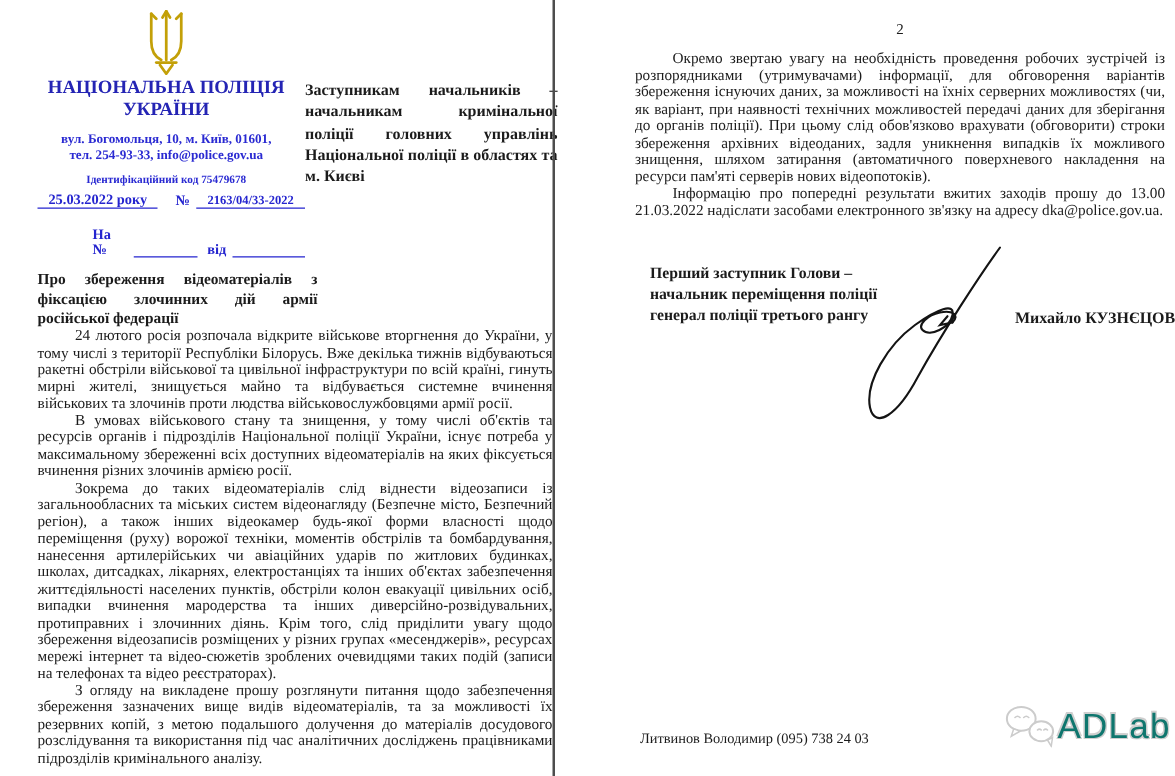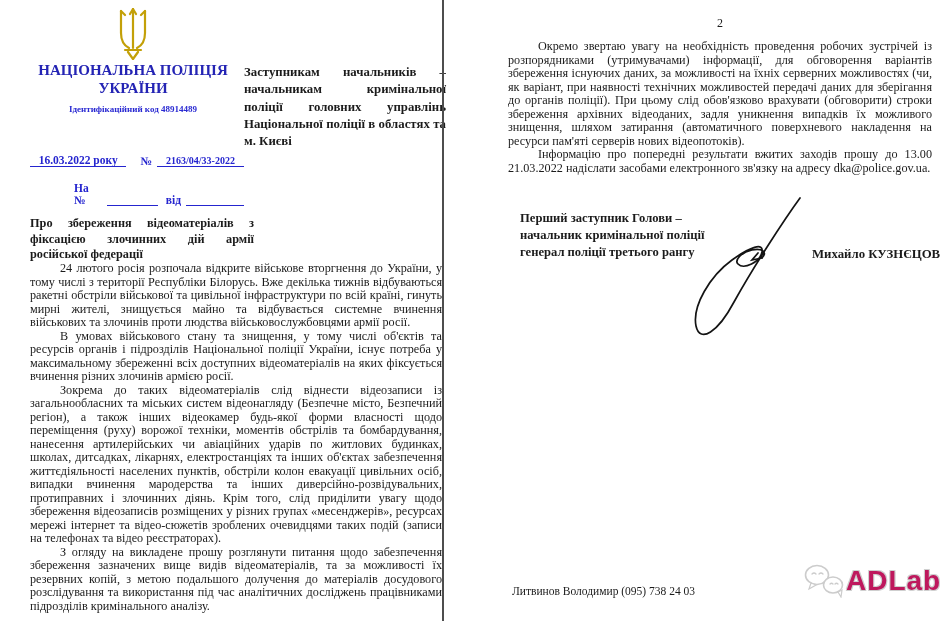--- a/index.html
+++ b/index.html
@@ -47,22 +47,22 @@
 
   .sig-block { position:absolute; left:520px; top:210px; width:412px; height:140px; }
   .sig-title { font-weight:bold; font-size:12.6px; line-height:1.34; width:220px; }
   .sig-name { position:absolute; left:292px; top:37px; font-weight:bold; font-size:12.8px; white-space:nowrap; }
   .sig-scribble { position:absolute; left:168px; top:-18px; }
 
   .footer-contact { position:absolute; left:512px; top:585px; font-weight:normal; font-size:11.5px; }
 
   .watermark { position:absolute; left:804px; top:564px; display:flex; align-items:center; }
   .wm-text {
-    font-family:"Liberation Sans", sans-serif; font-weight:bold; font-size:28px;
-    color:#be185d; letter-spacing:1px;
+    font-family:"Liberation Sans", sans-serif; font-weight:normal; font-size:28px;
+    color:#0f766e; letter-spacing:1px;
     text-shadow:-1px -1px 0 #cfcfcf, 1px -1px 0 #cfcfcf, -1px 1px 0 #cfcfcf, 1px 1px 0 #cfcfcf;
   }
 </style>
 </head>
 <body>
 
 <div class="doc">
 
   <div>
 
@@ -74,28 +74,32 @@
           <path d="M20 1 v39"></path>
           <path d="M12 42 h16"></path>
           <path d="M15 44 l5 7 5 -7"></path>
           <path d="M8 3 l4 4 M32 3 l-4 4 M20 1 l-3 5 M20 1 l3 5"></path>
         </g>
       </svg>
       <div class="org-name">
         <div>НАЦІОНАЛЬНА ПОЛІЦІЯ</div>
         <div>УКРАЇНИ</div>
       </div>
-      <div class="idcode">Ідентифікаційний код 48914489</div>
+      <div class="addr">
+        <div>вул. Богомольця, 10, м. Київ, 01601,</div>
+        <div>тел. 254-93-33, info@police.gov.ua</div>
+      </div>
+      <div class="idcode">Ідентифікаційний код 75479678</div>
     </div>
 
     <div class="addressee">Заступникам начальників – начальникам кримінальної поліції головних управлінь Національної поліції в областях та м. Києві</div>
 
     <div class="ref">
       <div class="ref-row">
-        <span class="u u-date">16.03.2022 року</span>
+        <span class="u u-date">25.03.2022 року</span>
         <span class="ref-label first">№</span>
         <span class="u u-num">2163/04/33-2022</span>
       </div>
       <div class="ref-row second">
         <span>На №</span>
         <span class="ref-label"></span>
         <span class="u u-blank1"></span>
         <span class="ref-label">від</span>
         <span class="u u-blank2"></span>
       </div>
@@ -118,21 +122,21 @@
     <div class="pagenum">2</div>
 
     <div class="body-text body2">
       <p>Окремо звертаю увагу на необхідність проведення робочих зустрічей із розпорядниками (утримувачами) інформації, для обговорення варіантів збереження існуючих даних, за можливості на їхніх серверних можливостях (чи, як варіант, при наявності технічних можливостей передачі даних для зберігання до органів поліції). При цьому слід обов'язково врахувати (обговорити) строки збереження архівних відеоданих, задля уникнення випадків їх можливого знищення, шляхом затирання (автоматичного поверхневого накладення на ресурси пам'яті серверів нових відеопотоків).</p>
       <p>Інформацію про попередні результати вжитих заходів прошу до 13.00 21.03.2022 надіслати засобами електронного зв'язку на адресу dka@police.gov.ua.</p>
     </div>
 
     <div class="sig-block">
       <div class="sig-title">
         <div>Перший заступник Голови –</div>
-        <div>начальник кримінальної поліції</div>
+        <div>начальник переміщення поліції</div>
         <div>генерал поліції третього рангу</div>
       </div>
       <svg class="sig-scribble" width="124" height="150" viewBox="0 0 124 150">
         <g fill="none" stroke="#141414" stroke-width="1.7" stroke-linecap="round">
           <path d="M112 6 C96 28 66 74 46 110 C30 140 12 152 8 134 C4 114 22 84 44 68 C62 55 76 50 74 60 C72 70 56 78 50 72 C46 68 54 60 64 58 C74 56 80 60 74 66"></path>
           <path d="M74 66 l-10 2 6 -7"></path>
         </g>
       </svg>
       <div class="sig-name">Михайло КУЗНЄЦОВ</div>
     </div>

